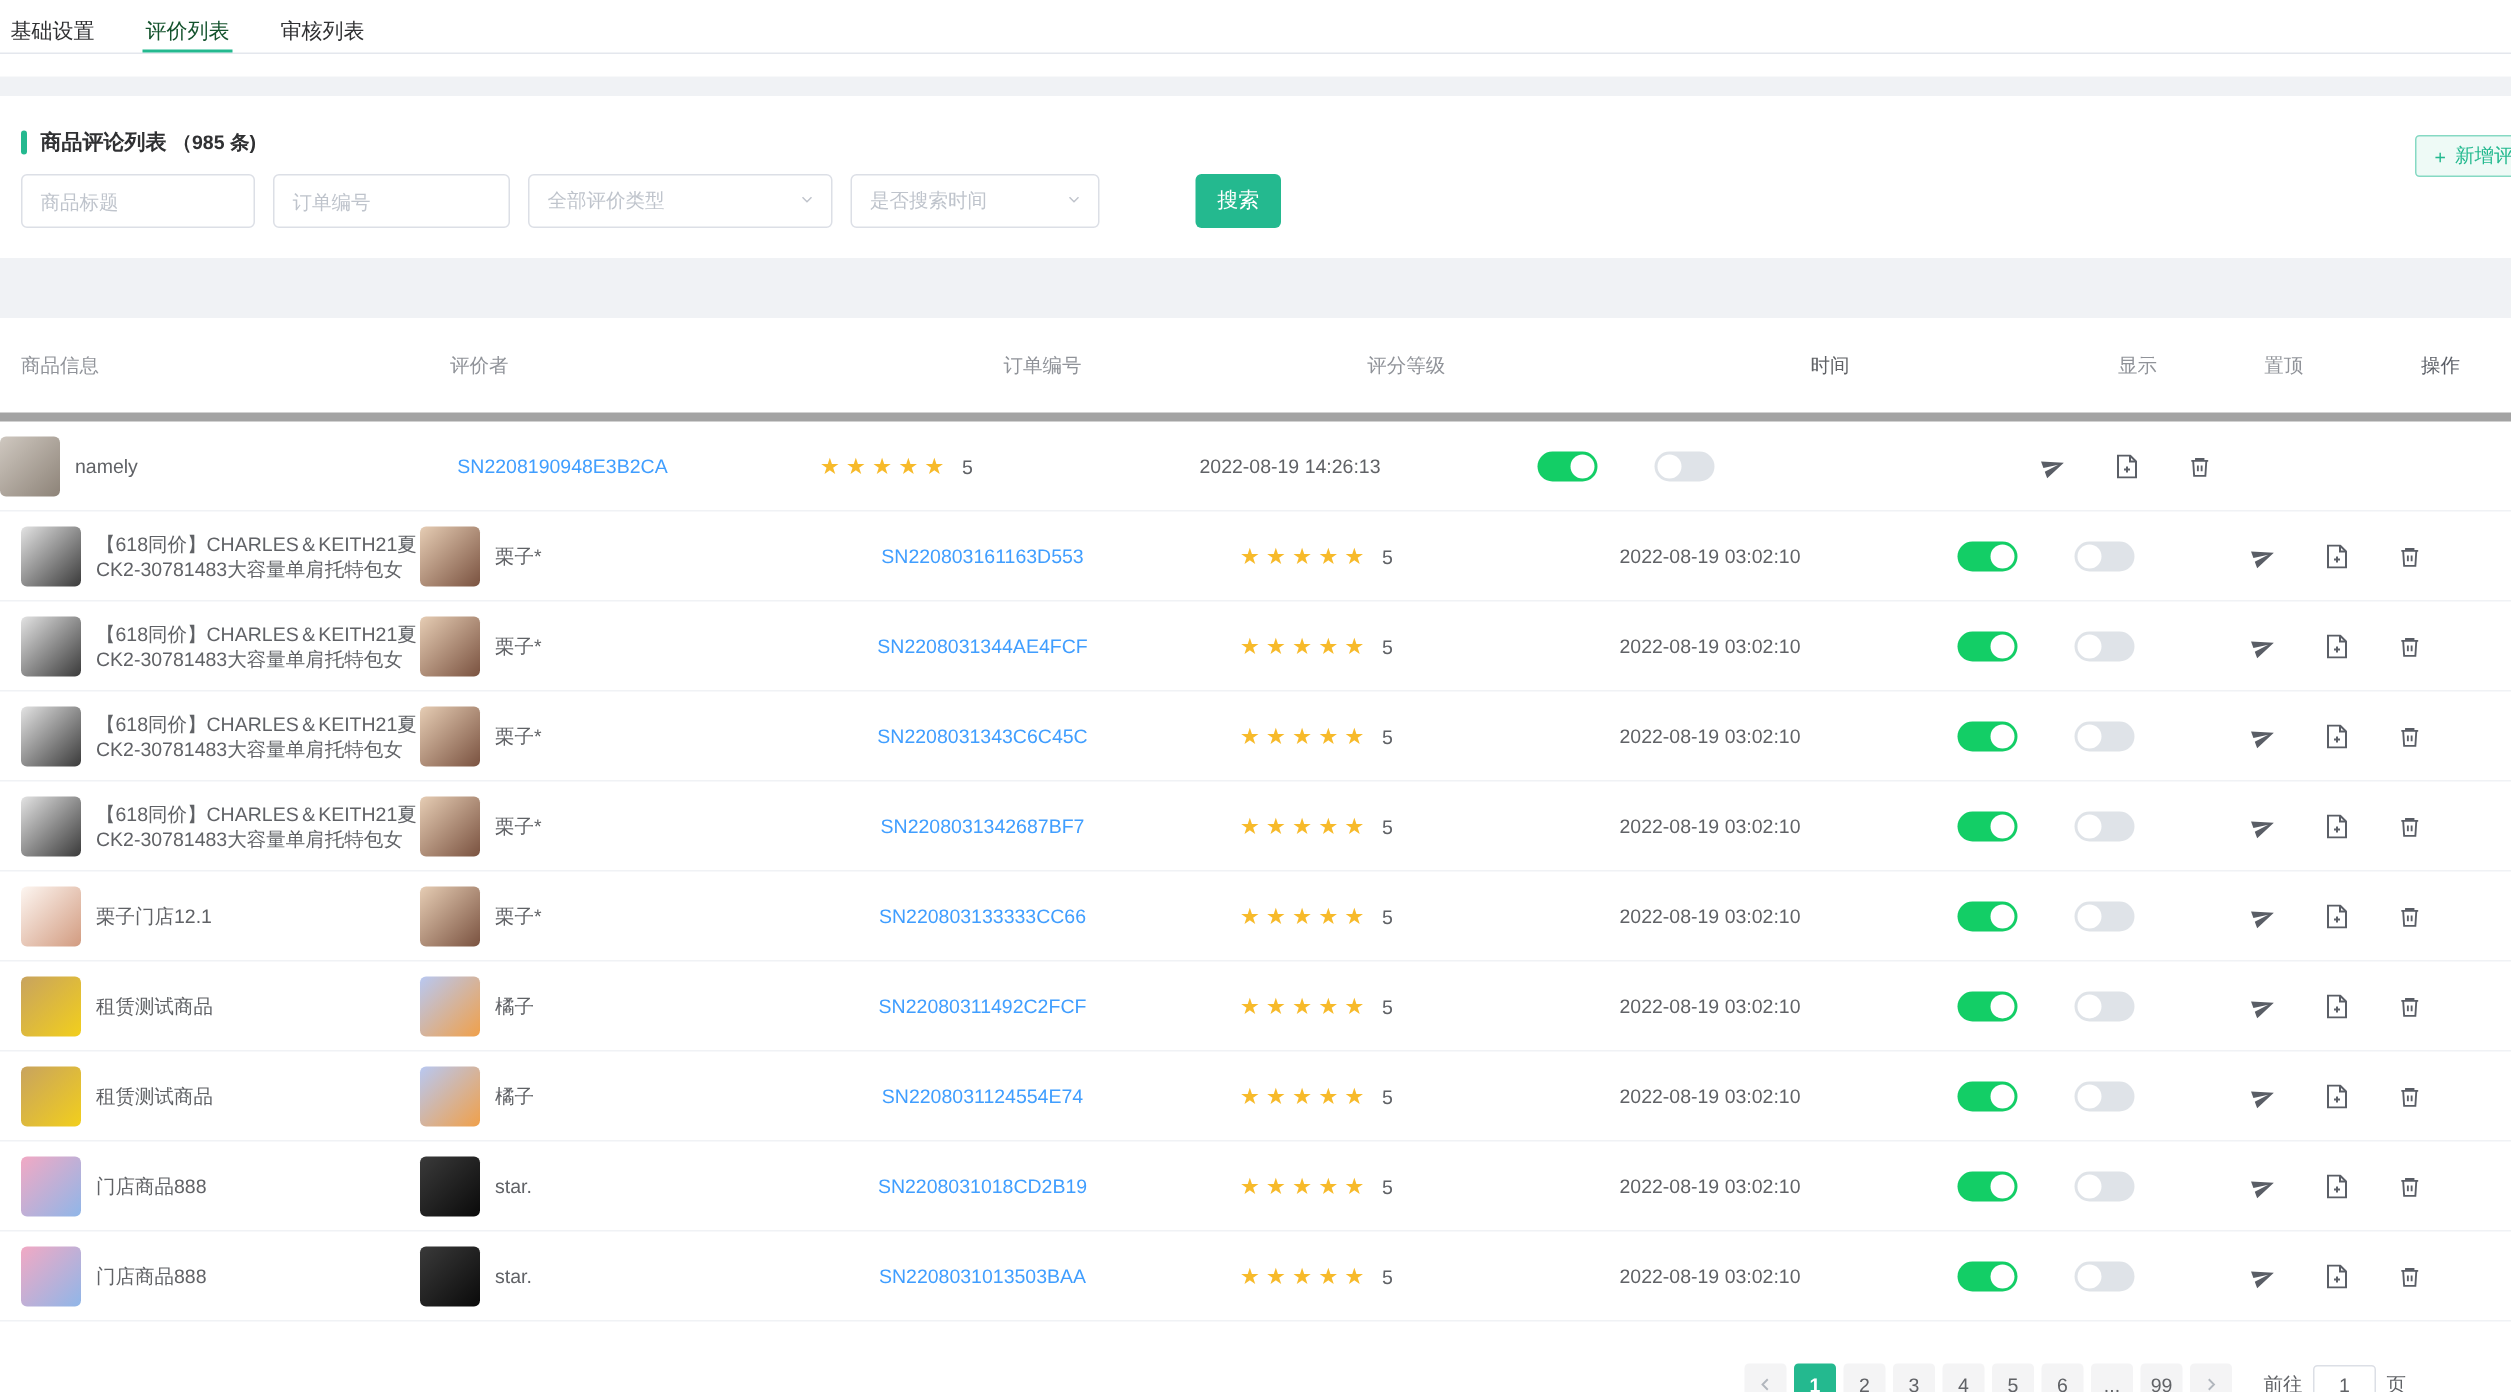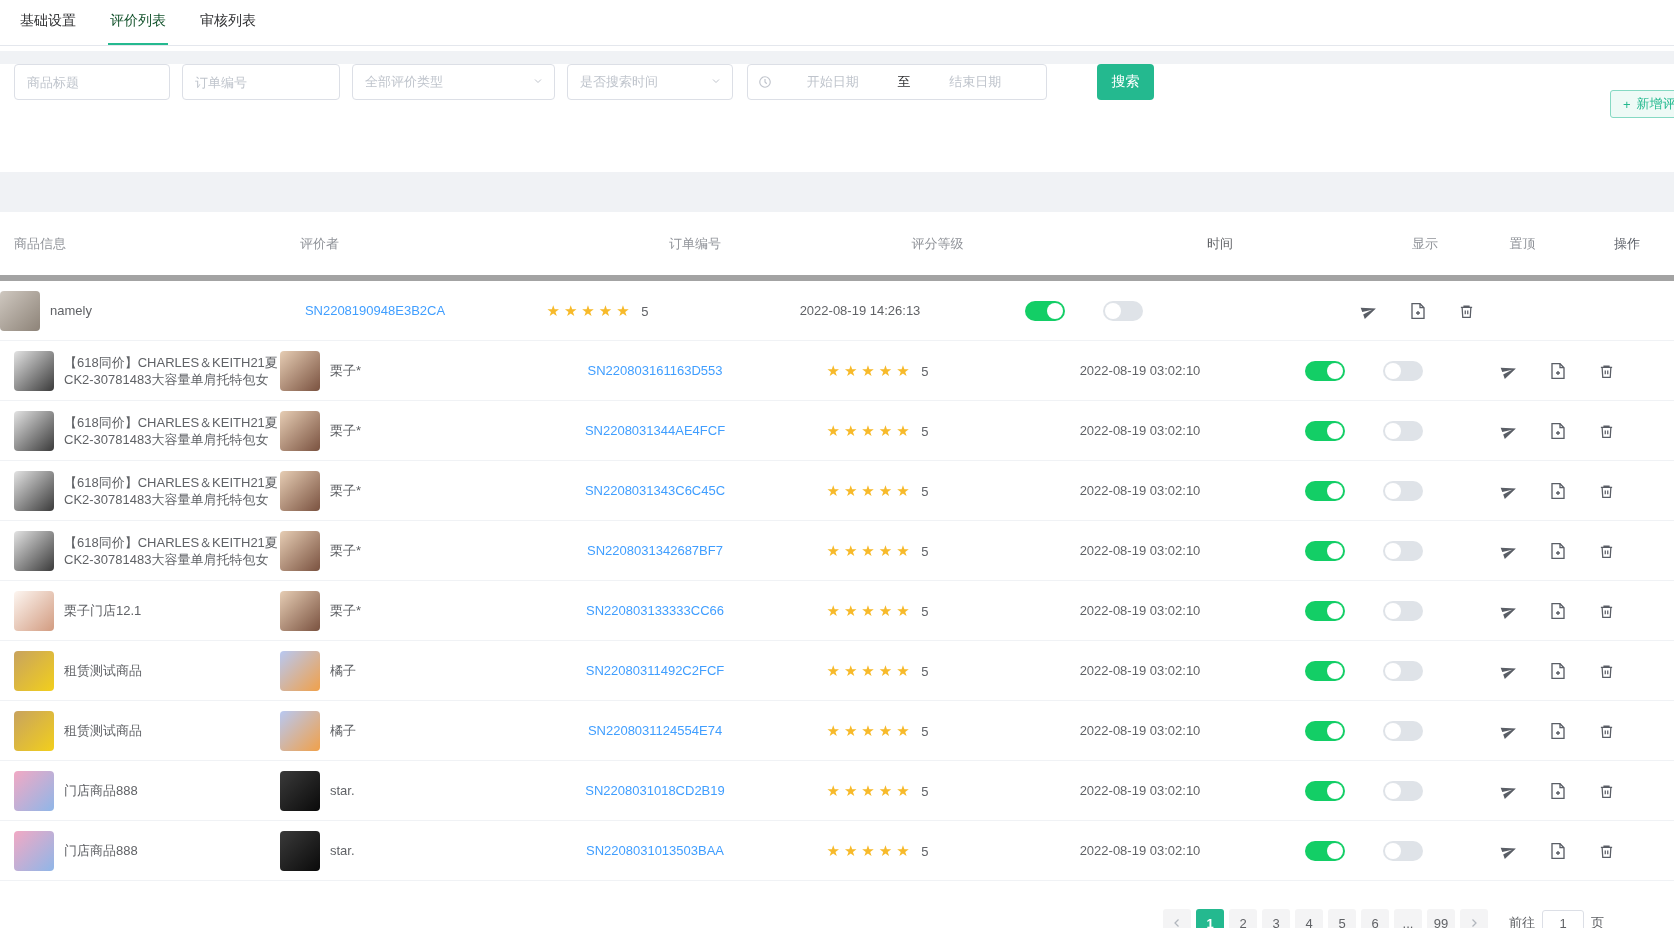--- a/index.html
+++ b/index.html
@@ -1,21 +1,21 @@
 <!DOCTYPE html>
 <html><head>
 <meta charset="utf-8">
 <style>
   * { box-sizing: border-box; margin: 0; padding: 0; }
   html,body { width:1674px; height:928px; overflow:hidden; }
   body { background:#f0f2f5; font-family:"Liberation Sans","DejaVu Sans",sans-serif; color:#606266; }
 
   
   .tabbar { background:#fff; height:51px; }
-  .tabs { display:flex; height:46px; border-bottom:1px solid #e4e7ed; padding-left:18px; }
+  .tabs { display:flex; height:36px; border-bottom:1px solid #e4e7ed; padding-left:5px; }
   .tab { font-size:14px; color:#303133; line-height:41px; margin-right:30px; padding:0 2px; cursor:pointer; }
   .tab.active { color:#14532d; border-bottom:2px solid #24b98f; }
 
   
   .card { background:#fff; }
   .filter-card { margin-top:13px; height:108px; position:relative; }
   .title-row { display:flex; align-items:center; padding:22px 0 0 14px; }
   .title-accent { width:4px; height:16px; background:#24b98f; border-radius:2px; margin-right:9px; }
   .panel-title { font-size:14px; font-weight:bold; color:#303133; }
   .panel-count { font-size:13px; font-weight:bold; color:#303133; margin-left:4px; }
@@ -91,20 +91,25 @@
 
 <header class="tabbar">
   <nav class="tabs">
     <div class="tab">基础设置</div>
     <div class="tab active">评价列表</div>
     <div class="tab">审核列表</div>
   </nav>
 </header>
 
 <section class="card filter-card">
+  <div class="title-row">
+    <span class="title-accent"></span>
+    <span class="panel-title">商品评论列表</span>
+    <span class="panel-count">（985 条)</span>
+  </div>
   <button class="add-btn">
     <span>+</span>
     <span>新增评论</span>
   </button>
   <div class="filter-row">
     <input class="inp w1" placeholder="商品标题" style="">
     <input class="inp w2" placeholder="订单编号" style="">
     <div class="select s1">
       <span>全部评价类型</span>
       <span>
@@ -113,31 +118,20 @@
           </svg>
       </span>
     </div>
     <div class="select s2">
       <span>是否搜索时间</span>
       <span>
         <svg width="12" height="12" viewBox="0 0 24 24" fill="none" stroke="#c0c4cc" stroke-width="2">
             <path d="M6 9l6 6 6-6"></path>
           </svg>
       </span>
-    </div>
-    <div class="daterange">
-      <span style="display:inline-flex;">
-        <svg width="14" height="14" viewBox="0 0 24 24" fill="none" stroke="#c0c4cc" stroke-width="2">
-            <circle cx="12" cy="12" r="9"></circle>
-            <path d="M12 7v5l3 3"></path>
-          </svg>
-      </span>
-      <span class="half">开始日期</span>
-      <span class="sep">至</span>
-      <span class="half">结束日期</span>
     </div>
     <button class="search-btn">搜索</button>
   </div>
 </section>
 
 <section class="card table-card">
   <div class="thead">
     <div class="c c-product">商品信息</div>
     <div class="c c-reviewer">评价者</div>
     <div class="c c-order">订单编号</div>

